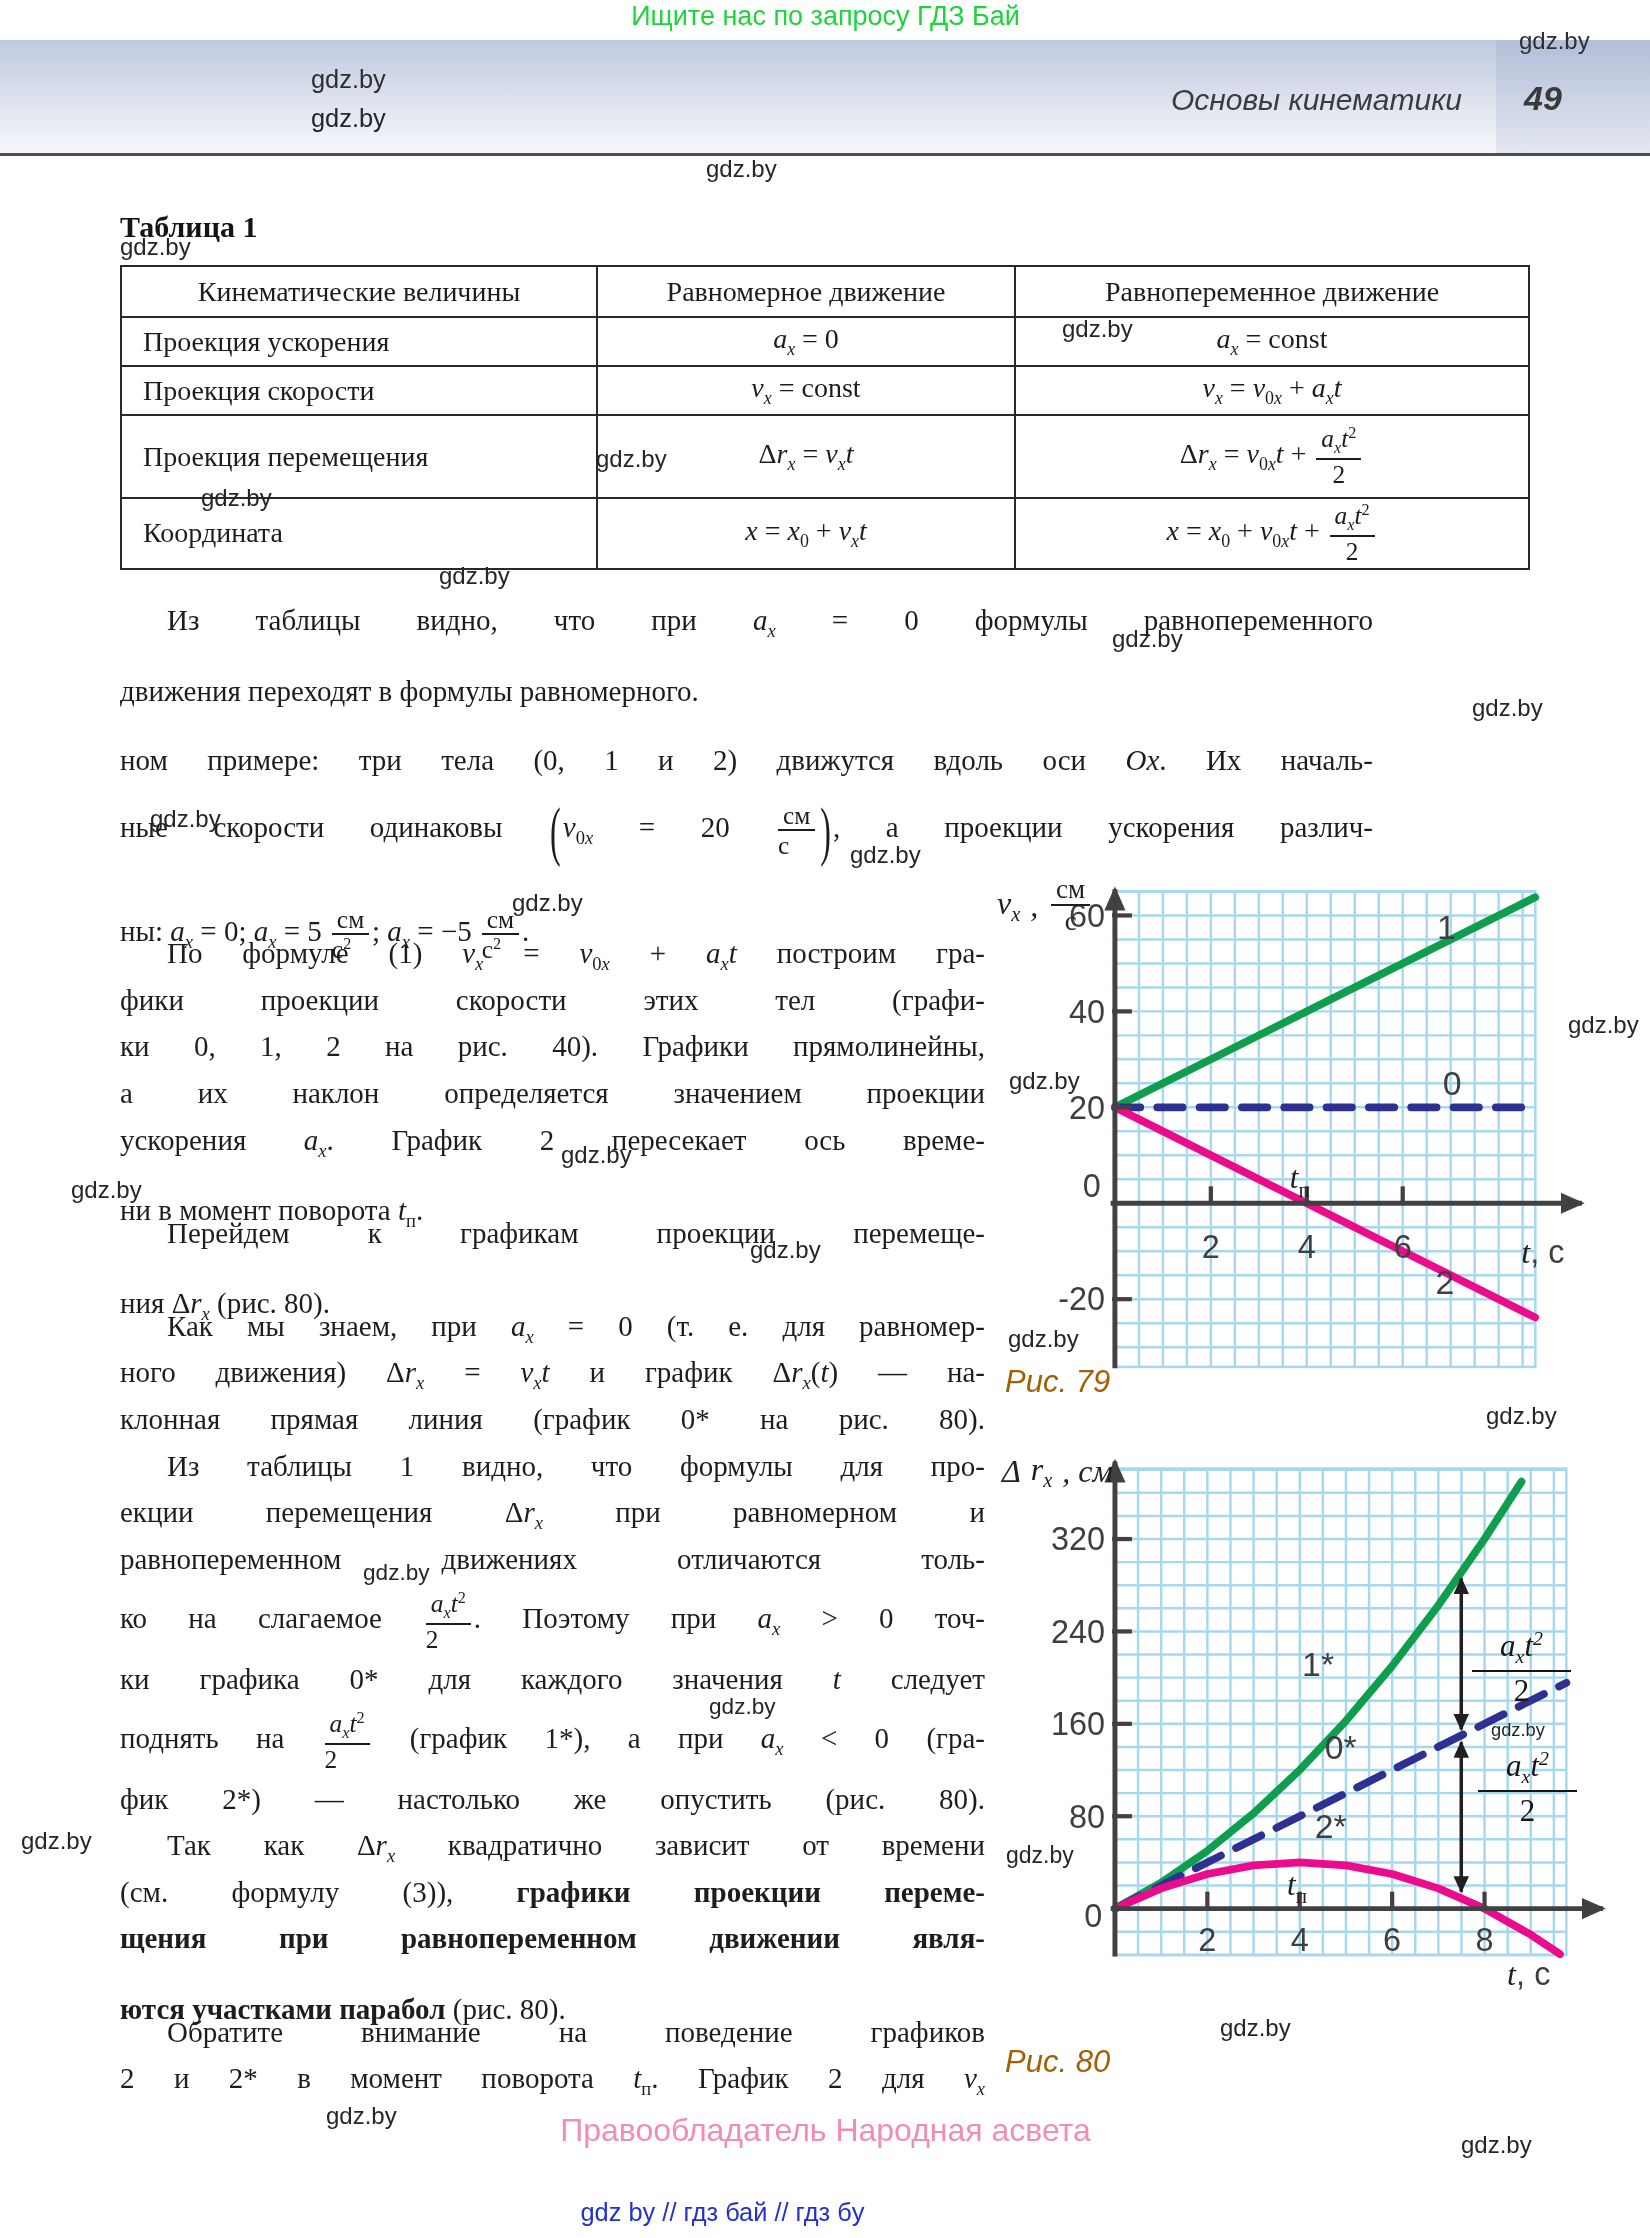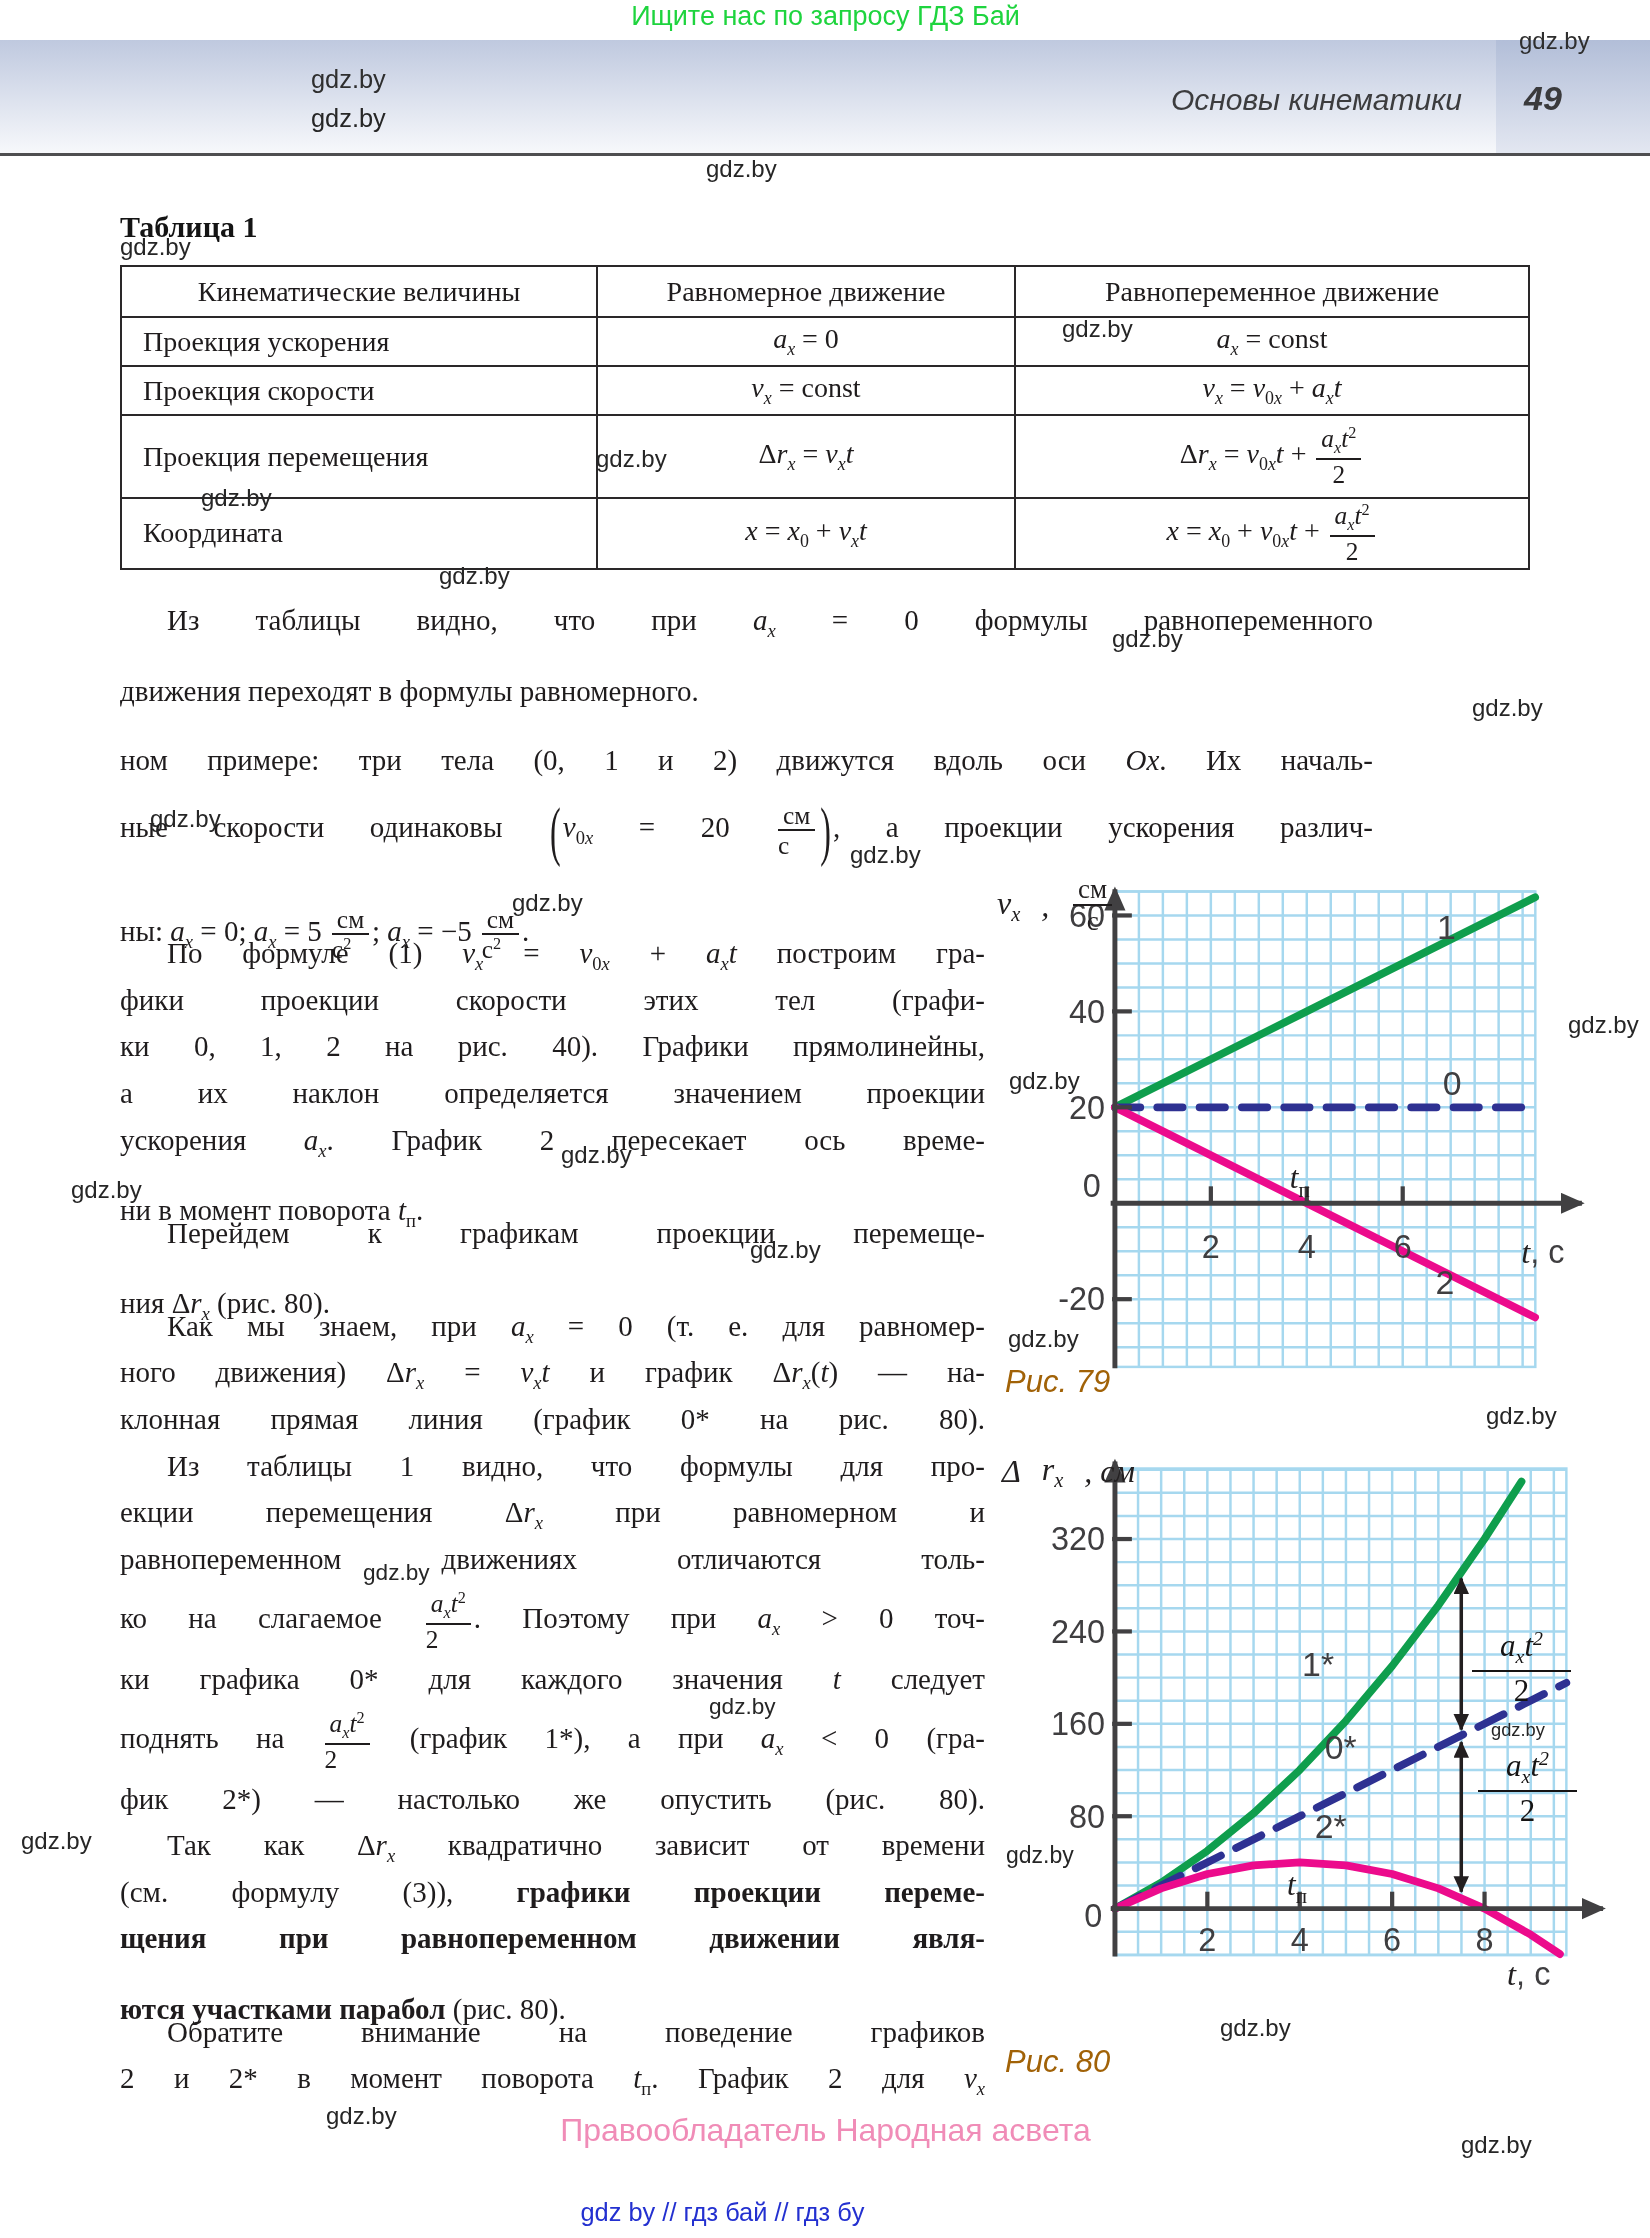--- a/index.html
+++ b/index.html
@@ -39,21 +39,21 @@
   sup{font-size:64%;}
   .fr{display:inline-block;vertical-align:middle;text-align:center;line-height:1.06;
       font-size:25.4px;margin:0 2.8px;}
   .fr .n{display:block;border-bottom:2.1px solid #1f1c1d;padding:0 5px 0.7px;}
   .fr .d{display:block;padding-top:0.7px;}
   .bp{display:inline-block;transform:scaleY(2.05);font-size:32px;vertical-align:middle;
       font-weight:400;padding:0 2.1px;}
   
   svg.chart{position:absolute;z-index:1;}
   .axlab{position:absolute;z-index:4;font:italic 32px "Liberation Serif",serif;color:#232021;
-         display:flex;align-items:center;gap:21px;}
+         display:flex;align-items:center;gap:10px;}
   .axlab .fr{font-size:27px;font-style:normal;}
   .cap{position:absolute;z-index:4;font:italic 31px "Liberation Sans",sans-serif;color:#a16207;}
   .cfr{position:absolute;z-index:4;text-align:center;font:italic 31px "Liberation Serif",serif;color:#161414;}
   .cfr .n{display:block;border-bottom:2.8px solid #161414;padding:0 5.6px 1.4px;}
   .cfr .d{display:block;padding-top:1.4px;font-style:normal;}
   .ctext{font-family:"Liberation Sans",sans-serif;fill:#3f3e40;}
   
   .pink{position:absolute;top:2112px;left:0;width:1651px;text-align:center;
         font:32px "Liberation Sans",sans-serif;color:#f08cb7;z-index:5;}
   .blue{position:absolute;top:2198px;left:0;width:1445px;text-align:center;

